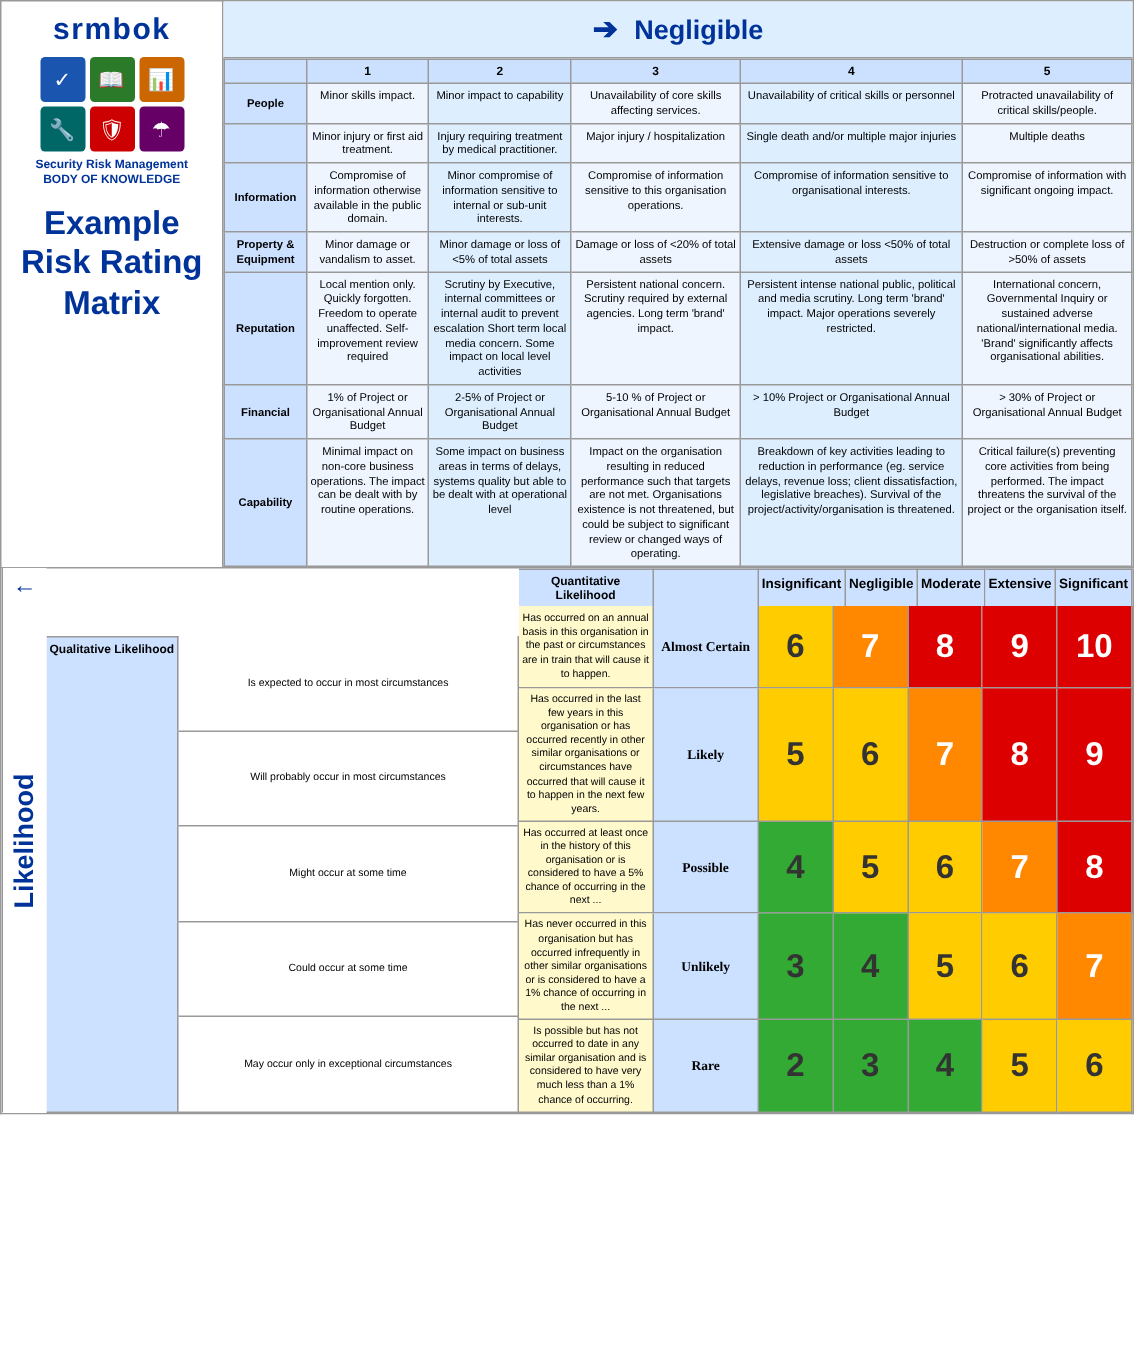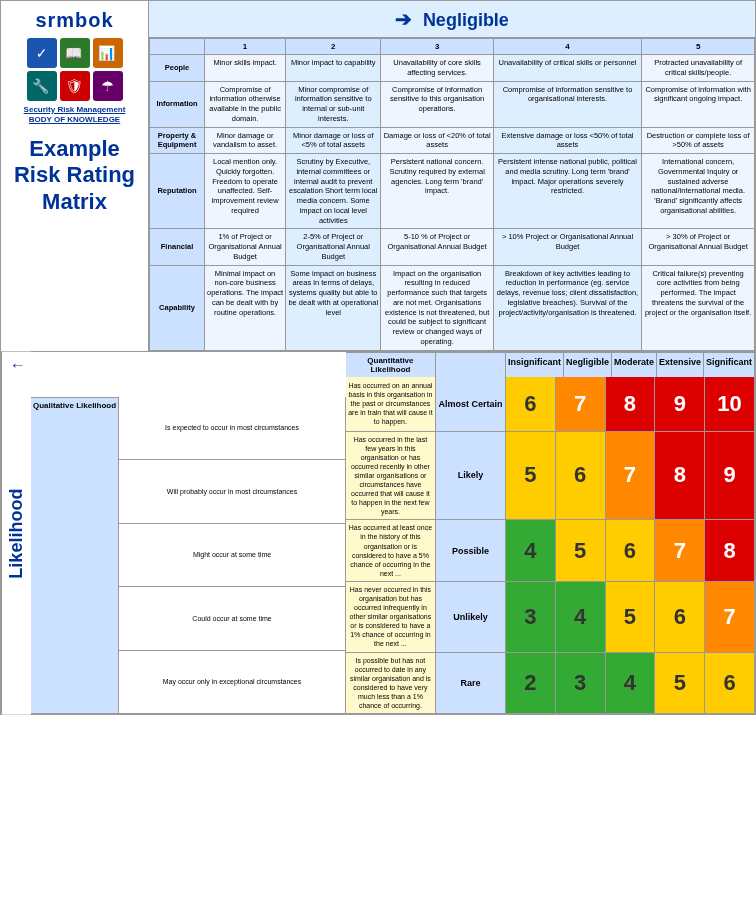--- a/index.html
+++ b/index.html
@@ -62,21 +62,20 @@
     .li-red { background: #cc0000; color: white; }
     .li-purple { background: #660066; color: white; }
 
     .srm-subtitle {
       font-size: 8px;
       color: #003399;
       text-align: center;
       font-weight: bold;
       line-height: 1.3;
       margin-bottom: 10px;
-      text-decoration: underline;
     }
 
     .main-title {
       font-size: 22px;
       font-weight: bold;
       color: #003399;
       text-align: center;
       line-height: 1.2;
     }
 
@@ -282,20 +281,21 @@
       border-left: none;
       border-top: none;
       background: #cce0ff;
       font-weight: bold;
       font-size: 9px;
       text-align: center;
       display: flex;
       align-items: center;
       justify-content: center;
       padding: 2px;
+      font-family: Liberation Serif, serif;
     }
 
     .risk-cell {
       flex: 1;
       border: 1px solid #999;
       border-left: none;
       border-top: none;
       display: flex;
       align-items: center;
       justify-content: center;
@@ -356,20 +356,28 @@
           </tr>
         </thead>
         <tbody id="consequence-tbody">
         <tr>
               <td class="row-header" style="width: 55px;">People</td>
               <td class="c-light">Minor skills impact.</td>
               <td class="c-mid">Minor impact to capability</td>
               <td class="c-light">Unavailability of core skills affecting services.</td>
               <td class="c-mid">Unavailability of critical skills or personnel</td>
               <td class="c-light">Protracted unavailability of critical skills/people.</td>
+            </tr>
+            <tr>
+              <td class="row-header" style="width: 55px;"></td>
+              <td class="c-light">Minor injury or first aid treatment.</td>
+              <td class="c-mid">Injury requiring treatment by medical practitioner.</td>
+              <td class="c-light">Major injury / hospitalization</td>
+              <td class="c-mid">Single death and/or multiple major injuries</td>
+              <td class="c-light">Multiple deaths</td>
             </tr>
             <tr>
               <td class="row-header" style="width: 55px;">Information</td>
               <td class="c-light">Compromise of information otherwise available in the public domain.</td>
               <td class="c-mid">Minor compromise of information sensitive to internal or sub-unit interests.</td>
               <td class="c-light">Compromise of information sensitive to this organisation operations.</td>
               <td class="c-mid">Compromise of information sensitive to organisational interests.</td>
               <td class="c-light">Compromise of information with significant ongoing impact.</td>
             </tr>
             <tr>

